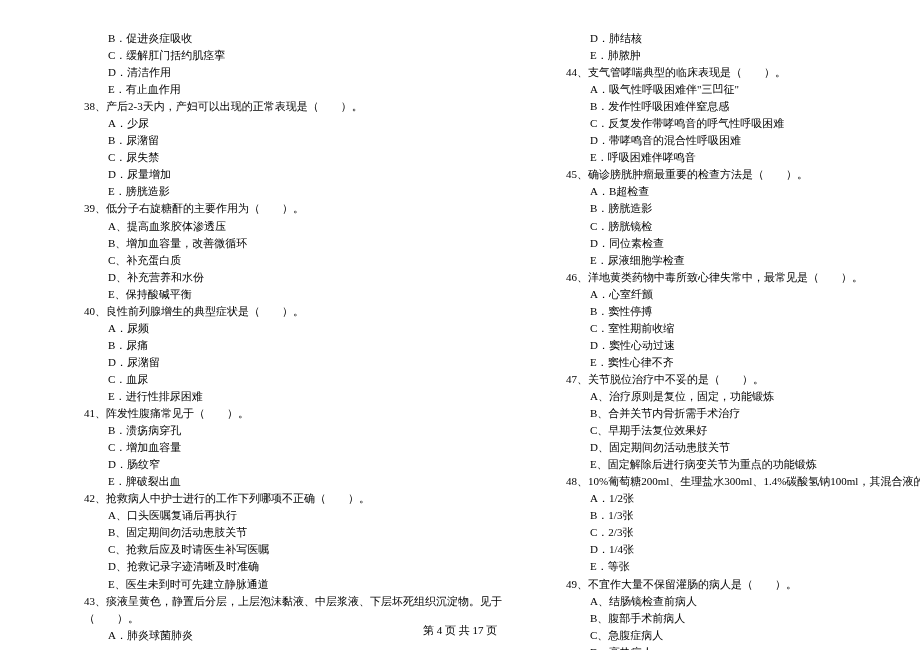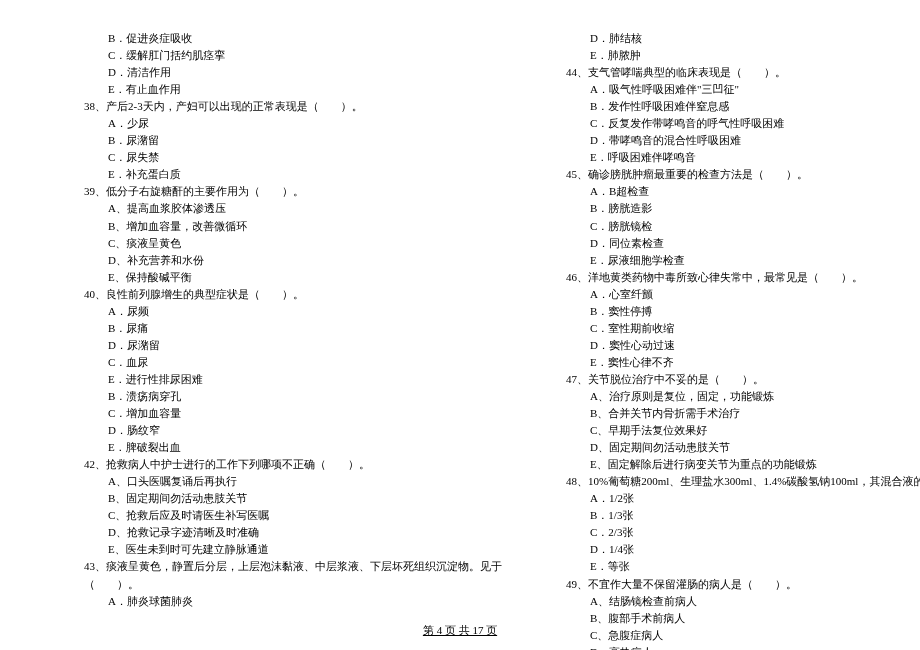--- a/index.html
+++ b/index.html
@@ -41,53 +41,54 @@
   .sub {
     padding-left: 24px;
     white-space: nowrap;
   }
   .footer {
     position: absolute;
     bottom: 12px;
     width: 100%;
     text-align: center;
     font-size: 11px;
-    text-decoration: underline;
   }
 </style>
 </head>
 <body>
 
 <div class="page">
   <div class="column col-left">
     <div class="opt">B．促进炎症吸收</div>
     <div class="opt">C．缓解肛门括约肌痉挛</div>
     <div class="opt">D．清洁作用</div>
     <div class="opt">E．有止血作用</div>
 
     <div class="q">38、产后2-3天内，产妇可以出现的正常表现是（　　）。</div>
     <div class="opt">A．少尿</div>
     <div class="opt">B．尿潴留</div>
     <div class="opt">C．尿失禁</div>
-    <div class="opt">E．补充蛋白质</div>
+    <div class="opt">D．尿量增加</div>
+    <div class="opt">E．膀胱造影</div>
 
     <div class="q">39、低分子右旋糖酐的主要作用为（　　）。</div>
     <div class="opt">A、提高血浆胶体渗透压</div>
     <div class="opt">B、增加血容量，改善微循环</div>
-    <div class="opt">C、痰液呈黄色</div>
+    <div class="opt">C、补充蛋白质</div>
     <div class="opt">D、补充营养和水份</div>
     <div class="opt">E、保持酸碱平衡</div>
 
     <div class="q">40、良性前列腺增生的典型症状是（　　）。</div>
     <div class="opt">A．尿频</div>
     <div class="opt">B．尿痛</div>
     <div class="opt">D．尿潴留</div>
     <div class="opt">C．血尿</div>
     <div class="opt">E．进行性排尿困难</div>
 
+    <div class="q">41、阵发性腹痛常见于（　　）。</div>
     <div class="opt">B．溃疡病穿孔</div>
     <div class="opt">C．增加血容量</div>
     <div class="opt">D．肠纹窄</div>
     <div class="opt">E．脾破裂出血</div>
 
     <div class="q">42、抢救病人中护士进行的工作下列哪项不正确（　　）。</div>
     <div class="opt">A、口头医嘱复诵后再执行</div>
     <div class="opt">B、固定期间勿活动患肢关节</div>
     <div class="opt">C、抢救后应及时请医生补写医嘱</div>
     <div class="opt">D、抢救记录字迹清晰及时准确</div>

